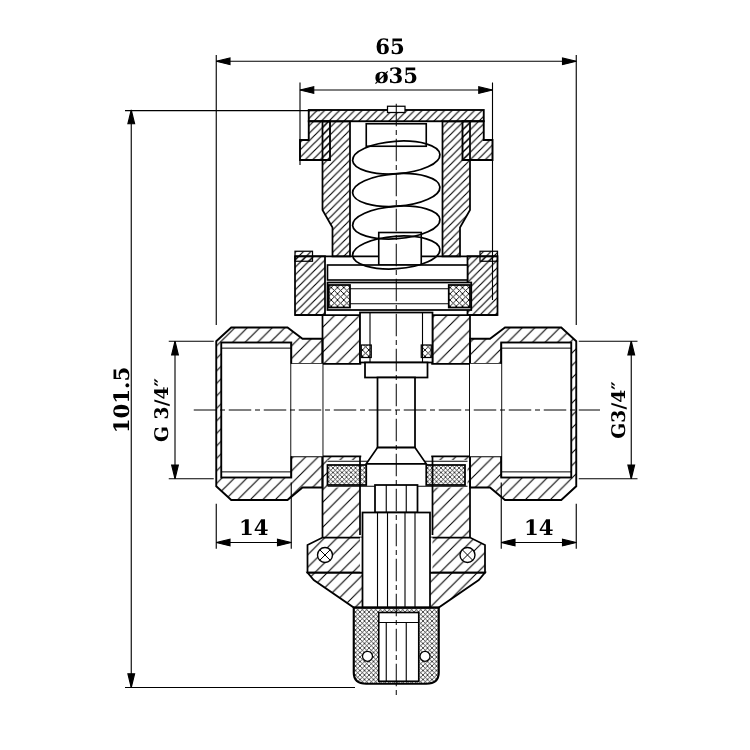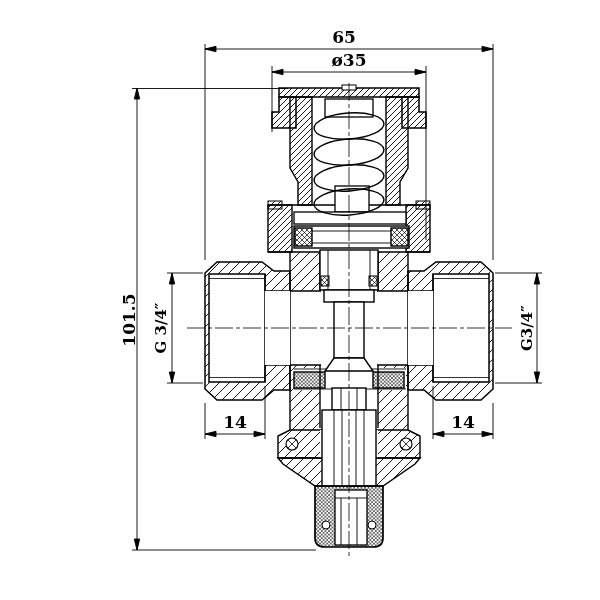--- a/index.html
+++ b/index.html
@@ -1,16 +1,16 @@
 <!DOCTYPE html>
 <html><head>
 <meta charset="utf-8">
 <style>
   html,body{margin:0;padding:0;background:#fff;}
-  .sheet{width:532px;height:600px;background:#fff;position:relative;overflow:hidden;margin-left:32px;}
+  .sheet{width:532px;height:600px;background:#fff;position:relative;overflow:hidden;}
   svg{display:block;}
   text.dim{font-family:"DejaVu Serif", serif;font-weight:bold;fill:#000;}
   .sz17{font-size:17px;}
   .sz15{font-size:15px;}
 </style>
 </head>
 <body>
 
 <div class="sheet">
 <svg width="600" height="600" viewBox="0 0 600 600">

